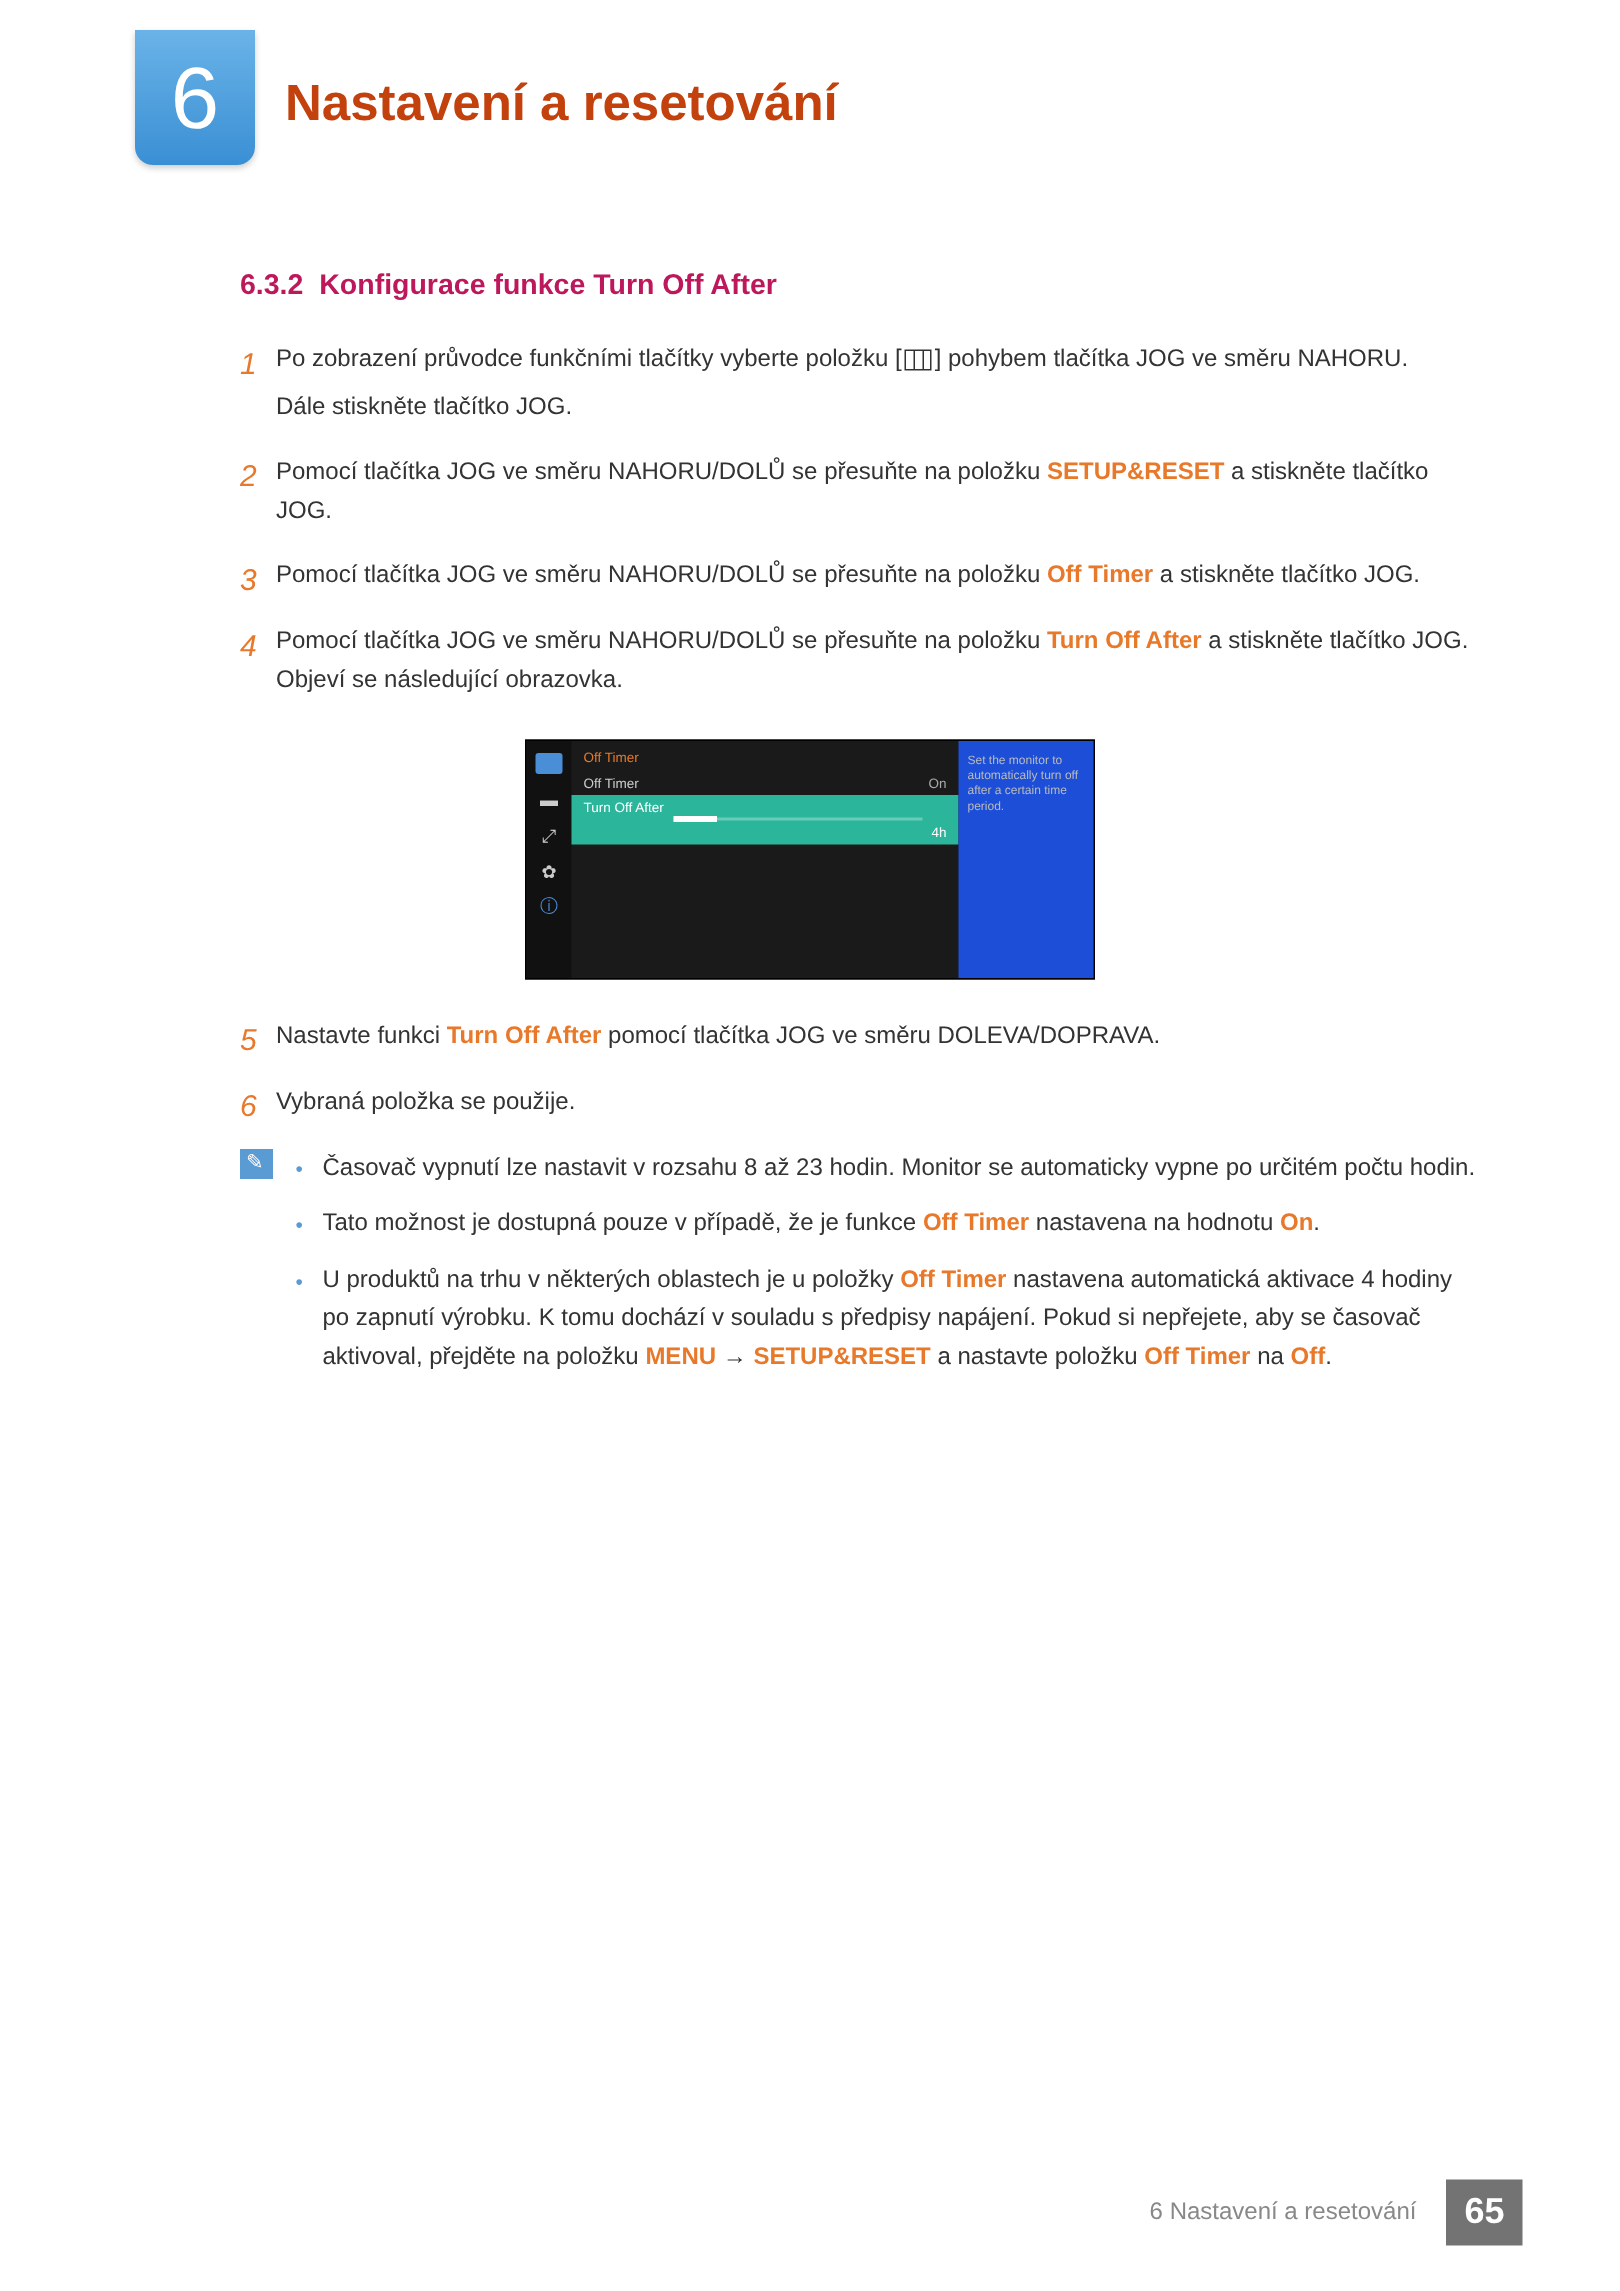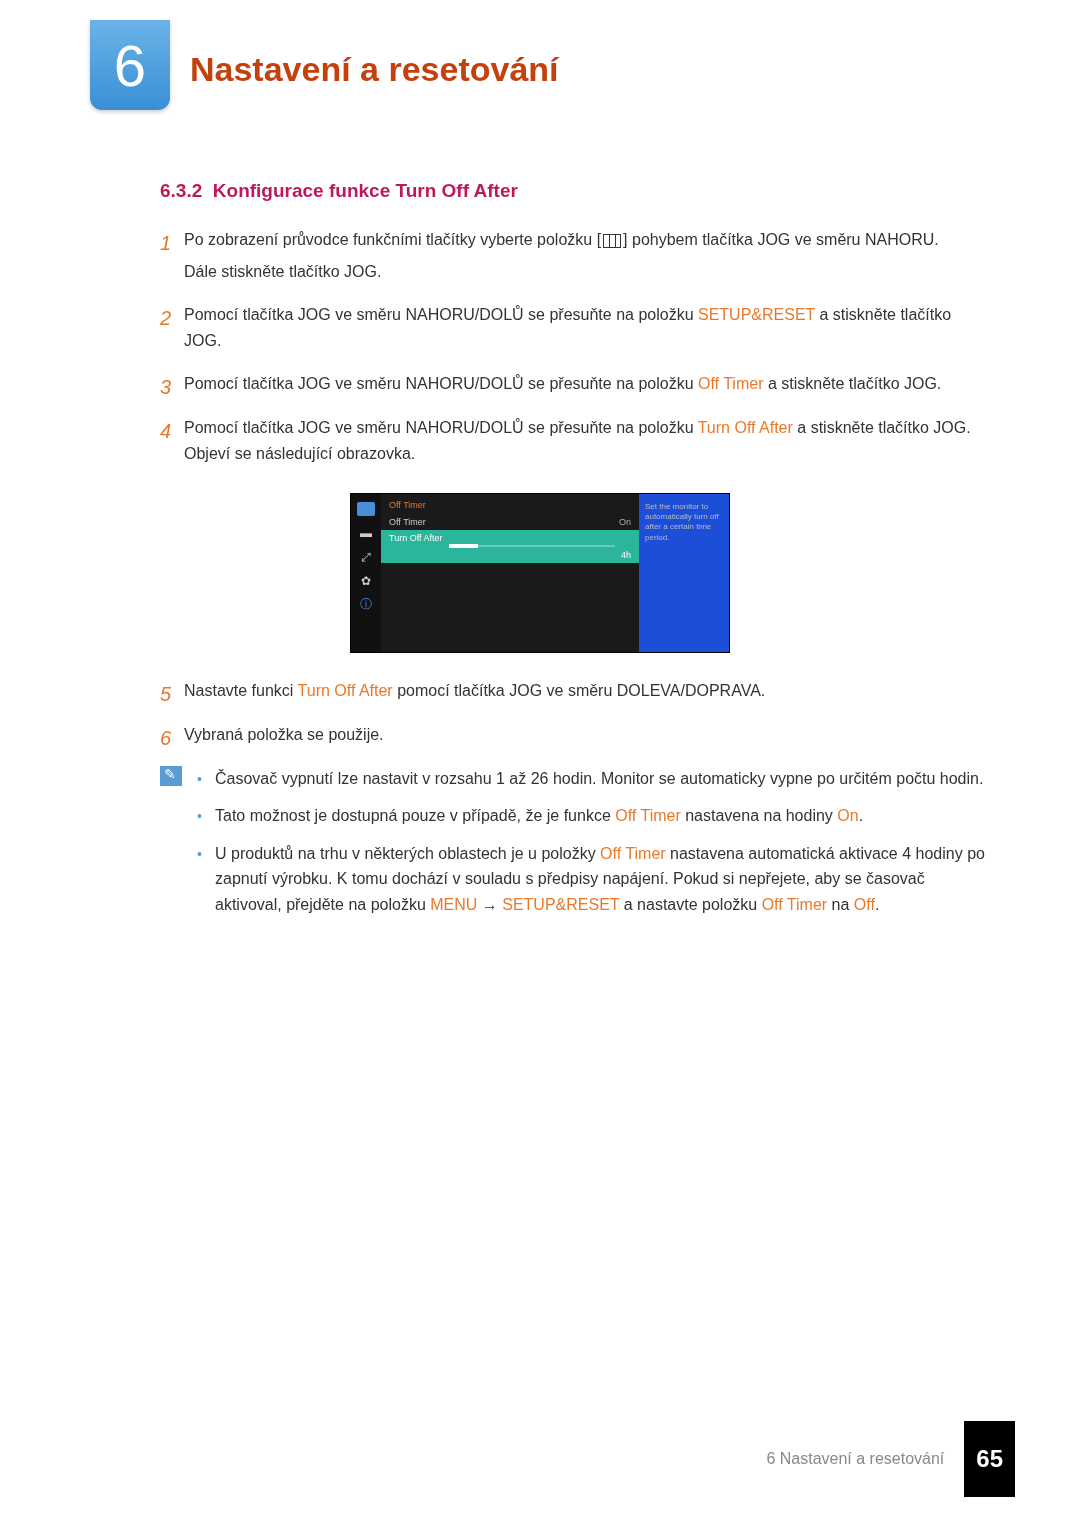--- a/index.html
+++ b/index.html
@@ -60,21 +60,21 @@
     font-style: italic;
     font-size: 20px;
     width: 24px;
     flex-shrink: 0;
   }
   .step-body {
     flex: 1;
     color: #333;
   }
   .step-body p { margin-bottom: 6px; }
-  .bold-orange { color: #e8792a; font-weight: normal; text-align: center; }
+  .bold-orange { color: #e8792a; font-weight: bold; text-align: center; }
   .icon-menu {
     display: inline-block;
     width: 18px;
     height: 14px;
     border: 1px solid #333;
     vertical-align: middle;
     position: relative;
     margin: 0 2px;
   }
   .icon-menu::before, .icon-menu::after {
@@ -217,25 +217,25 @@
     right: 65px;
     display: flex;
     align-items: center;
     gap: 20px;
   }
   .footer-text {
     color: #888;
     font-size: 16px;
   }
   .footer-page {
-    background: #000000;
+    background: #737373;
     color: #fff;
     font-size: 24px;
     font-weight: bold;
-    padding: 24px 12px;
+    padding: 8px 12px;
   }
 </style>
 </head>
 <body>
 
 <div class="page-wrap">
   <div class="chapter-header">
     <div class="chapter-badge">6</div>
     <div class="chapter-title">Nastavení a resetování</div>
   </div>
@@ -323,24 +323,24 @@
       <div class="step-body">
         <p>Vybraná položka se použije.</p>
       </div>
     </div>
   </div>
 
   <div class="notes-block">
     <div class="note-icon"></div>
     <ul class="notes-list">
       <li>
-        <span>Časovač vypnutí lze nastavit v rozsahu 1 až 26 hodin. Monitor se automaticky vypne po určitém počtu hodin.</span>
+        <span>Časovač vypnutí lze nastavit v rozsahu 8 až 23 hodin. Monitor se automaticky vypne po určitém počtu hodin.</span>
       </li>
       <li>
-        <span>Tato možnost je dostupná pouze v případě, že je funkce </span><span class="bold-orange">Off Timer</span><span> nastavena na hodiny </span><span class="bold-orange">On</span><span>.</span>
+        <span>Tato možnost je dostupná pouze v případě, že je funkce </span><span class="bold-orange">Off Timer</span><span> nastavena na hodnotu </span><span class="bold-orange">On</span><span>.</span>
       </li>
       <li>
         <span>U produktů na trhu v některých oblastech je u položky </span><span class="bold-orange">Off Timer</span><span> nastavena automatická aktivace 4 hodiny po zapnutí výrobku. K tomu dochází v souladu s předpisy napájení. Pokud si nepřejete, aby se časovač aktivoval, přejděte na položku </span><span class="bold-orange">MENU</span><span> → </span><span class="bold-orange">SETUP&amp;RESET</span><span> a nastavte položku </span><span class="bold-orange">Off Timer</span><span> na </span><span class="bold-orange">Off</span><span>.</span>
       </li>
     </ul>
   </div>
 </div>
 
 <div class="footer">
   <span class="footer-text">6 Nastavení a resetování</span>

